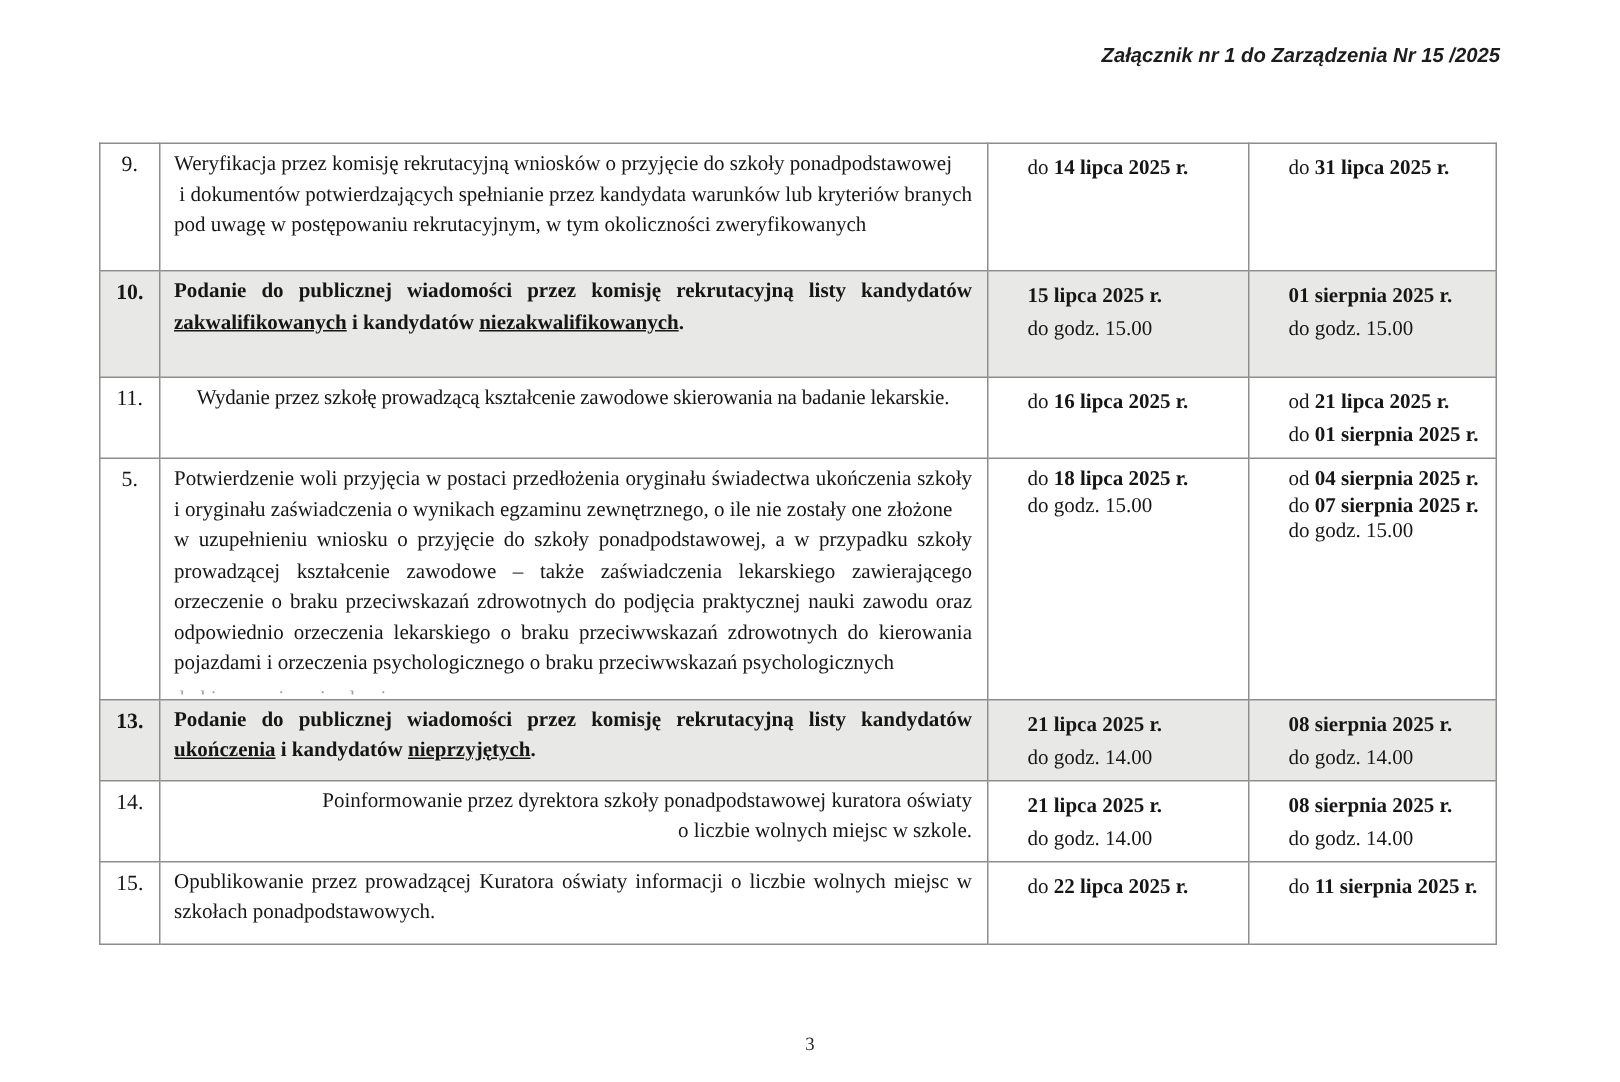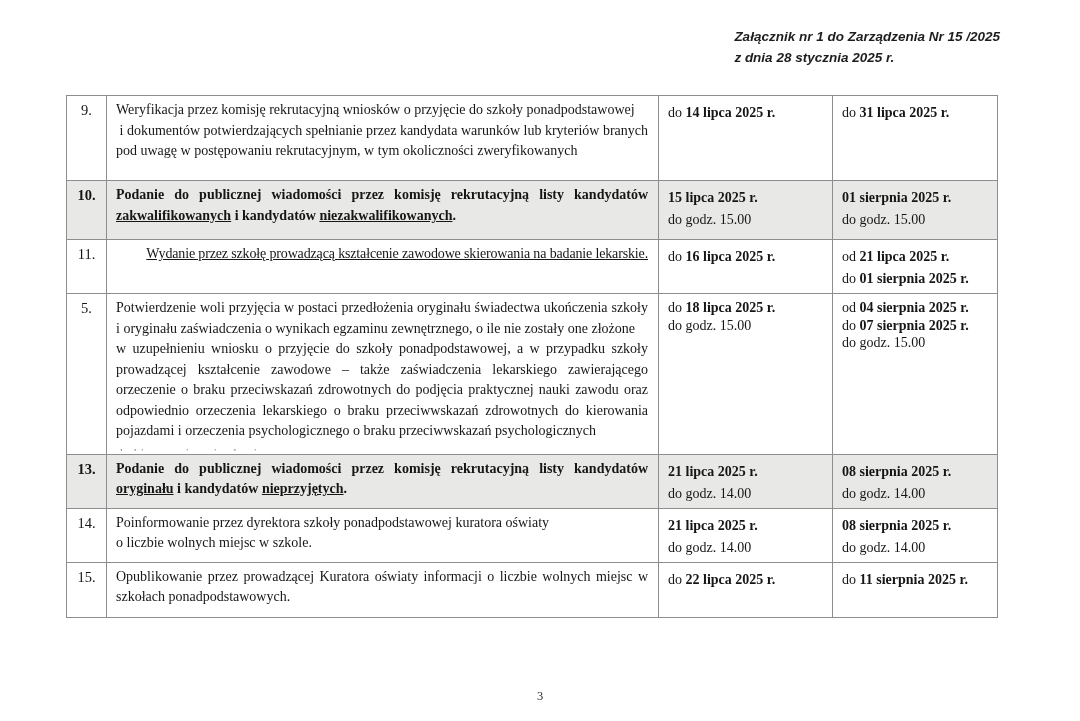--- a/index.html
+++ b/index.html
@@ -8,21 +8,21 @@
     --text:#161616;
   }
   *{box-sizing:border-box;}
   html,body{margin:0;padding:0;}
   body{
     width:1080px;height:721px;position:relative;overflow:hidden;
     background:#ffffff;color:var(--text);
     font-family:"Liberation Serif", serif;
   }
   .doc-header{
-    position:absolute;top:26px;right:80px;
+    position:absolute;top:26px;right:80px;text-align:right;
     font-family:"Liberation Sans", sans-serif;
     font-style:italic;font-weight:bold;font-size:13.5px;line-height:21px;
     color:#1d1d1d;
   }
   .doc-header div{white-space:nowrap;}
   table.schedule{
     position:absolute;left:66px;top:95px;width:931px;
     border-collapse:collapse;table-layout:fixed;
   }
   td{
@@ -30,41 +30,40 @@
     vertical-align:top;
     font-size:14px;
   }
   tr.shaded td{background:var(--shade);}
   tr.shaded .desc-cell p, tr.shaded .num-cell{font-weight:bold;}
   .num-cell{text-align:center;padding-top:6px;font-size:14.5px;}
   .desc-cell{padding:4px 10px 3px 9px;}
   .desc-cell p{
     margin:0;text-align:justify;line-height:20.5px;
   }
-  .desc-cell p.left{text-align:left;}
-  .desc-cell p.nowrap{white-space:nowrap;text-align:right;letter-spacing:-0.15px;text-decoration:underline;}
+  .desc-cell p.left{text-align:right;}
+  .desc-cell p.nowrap{white-space:nowrap;text-align:center;letter-spacing:-0.15px;}
   .desc-cell p.clipped{
     height:6px;overflow:hidden;opacity:.4;margin-top:3px;text-align:left;
   }
-  .date-cell{padding:6px 4px 3px 9px;line-height:22px;}
+  .date-cell{padding:6px 4px 3px 26px;line-height:22px;}
   .date-cell.tight{line-height:17.5px;padding-top:5px;}
   .date-line{white-space:nowrap;}
   .b{font-weight:bold;}
   .u{text-decoration:underline;}
   .page-footer{
     position:absolute;left:0;width:1080px;top:689px;text-align:center;
     font-size:12.5px;color:#2b2b2b;
   }
 </style>
 </head>
 <body>
 
 <div class="doc-header">
   <div>Załącznik nr 1 do Zarządzenia Nr 15 /2025</div>
-  <div>z dnia 28 stycznia 2025 r.</div>
 </div>
 
 <table class="schedule">
   <colgroup>
     <col style="width:40px">
     <col style="width:552px">
     <col style="width:174px">
     <col style="width:165px">
   </colgroup>
   <tbody>
@@ -74,21 +73,21 @@
           <p><span>Weryfikacja przez komisję rekrutacyjną wniosków o przyjęcie do szkoły ponadpodstawowej</span></p>
           <p><span>&nbsp;i dokumentów potwierdzających spełnianie przez kandydata warunków lub kryteriów branych pod uwagę w postępowaniu rekrutacyjnym, w tym okoliczności zweryfikowanych</span></p>
         </td>
         <td class="date-cell">
           <div class="date-line"><span>do </span><span class="b">14 lipca 2025 r.</span></div>
         </td>
         <td class="date-cell">
           <div class="date-line"><span>do </span><span class="b">31 lipca 2025 r.</span></div>
         </td>
       </tr>
-      <tr class="shaded" style="height: 59px;">
+      <tr class="shaded" style="height: 71px;">
         <td class="num-cell">10.</td>
         <td class="desc-cell">
           <p><span class="b">Podanie do publicznej wiadomości przez komisję rekrutacyjną listy kandydatów </span><span class="b u">zakwalifikowanych</span><span class="b"> i kandydatów </span><span class="b u">niezakwalifikowanych</span><span class="b">.</span></p>
         </td>
         <td class="date-cell">
           <div class="date-line"><span class="b">15 lipca 2025 r.</span></div>
           <div class="date-line"><span>do godz. 15.00</span></div>
         </td>
         <td class="date-cell">
           <div class="date-line"><span class="b">01 sierpnia 2025 r.</span></div>
@@ -121,21 +120,21 @@
         </td>
         <td class="date-cell tight">
           <div class="date-line"><span>od </span><span class="b">04 sierpnia 2025 r.</span></div>
           <div class="date-line"><span>do </span><span class="b">07 sierpnia 2025 r.</span></div>
           <div class="date-line"><span>do godz. 15.00</span></div>
         </td>
       </tr>
       <tr class="shaded" style="height: 50px;">
         <td class="num-cell">13.</td>
         <td class="desc-cell">
-          <p><span class="b">Podanie do publicznej wiadomości przez komisję rekrutacyjną listy kandydatów </span><span class="b u">oryginału</span><span class="b"> i kandydatów </span><span class="b u">nieprzyjętych</span><span class="b">.</span></p>
+          <p><span class="b">Podanie do publicznej wiadomości przez komisję rekrutacyjną listy kandydatów </span><span class="b u">ukończenia</span><span class="b"> i kandydatów </span><span class="b u">nieprzyjętych</span><span class="b">.</span></p>
         </td>
         <td class="date-cell">
           <div class="date-line"><span class="b">21 lipca 2025 r.</span></div>
           <div class="date-line"><span>do godz. 14.00</span></div>
         </td>
         <td class="date-cell">
           <div class="date-line"><span class="b">08 sierpnia 2025 r.</span></div>
           <div class="date-line"><span>do godz. 14.00</span></div>
         </td>
       </tr>

